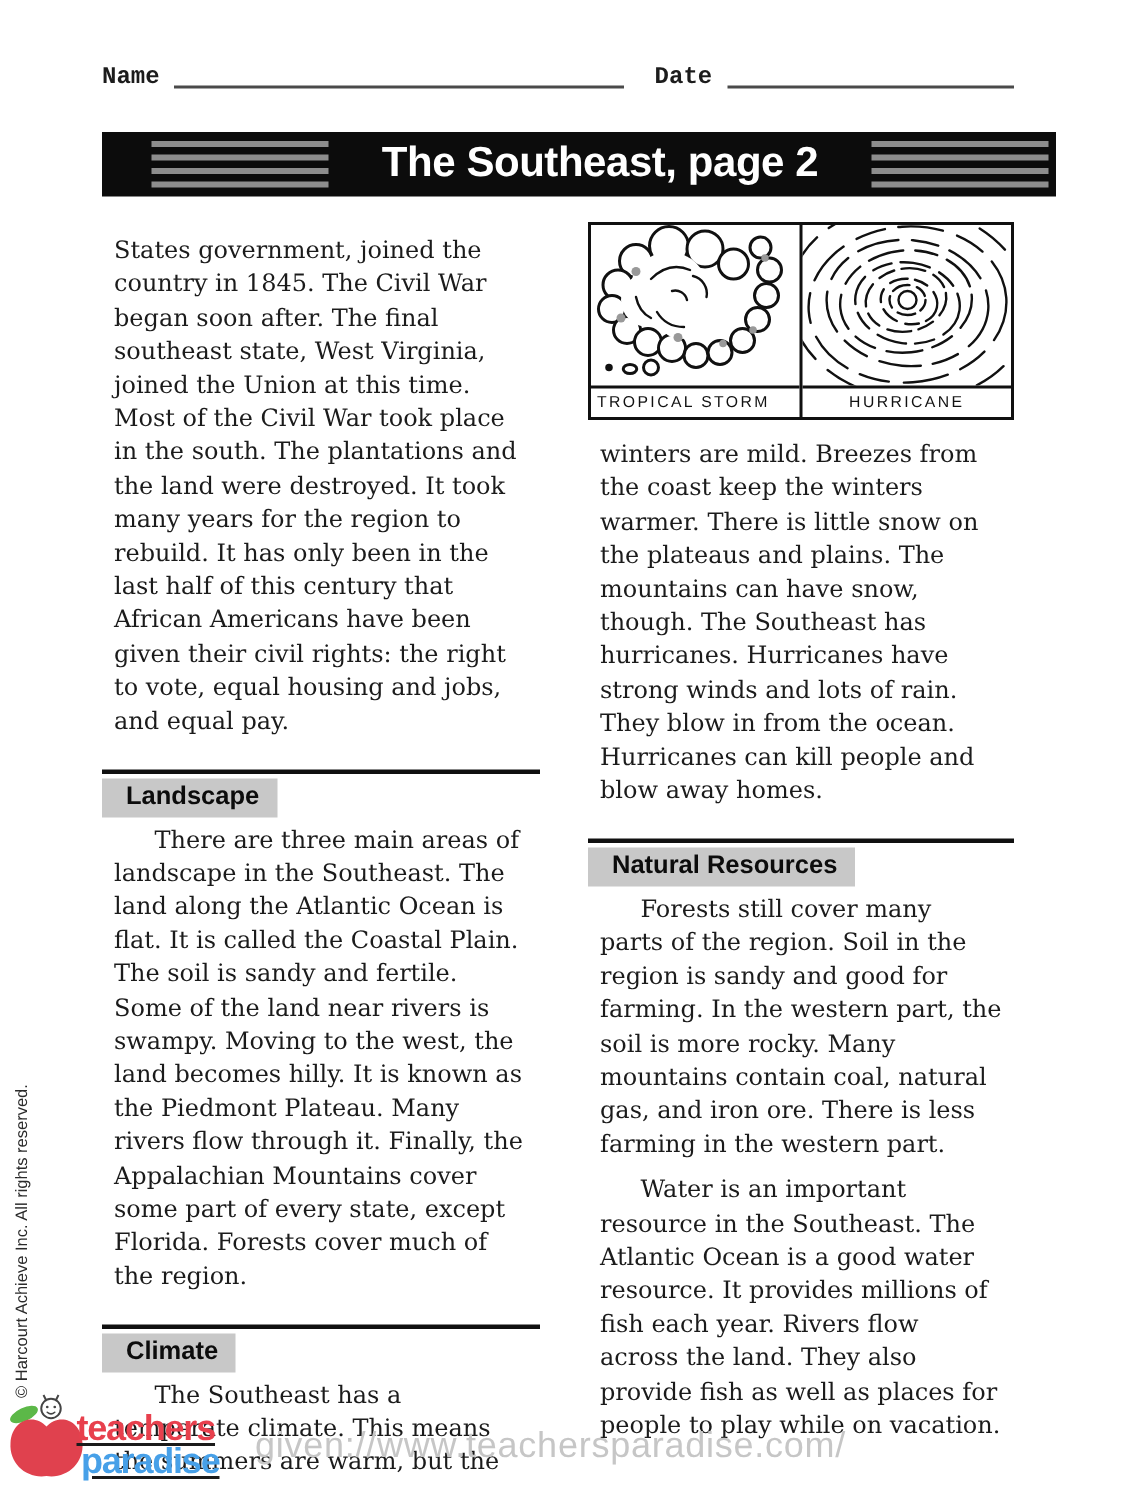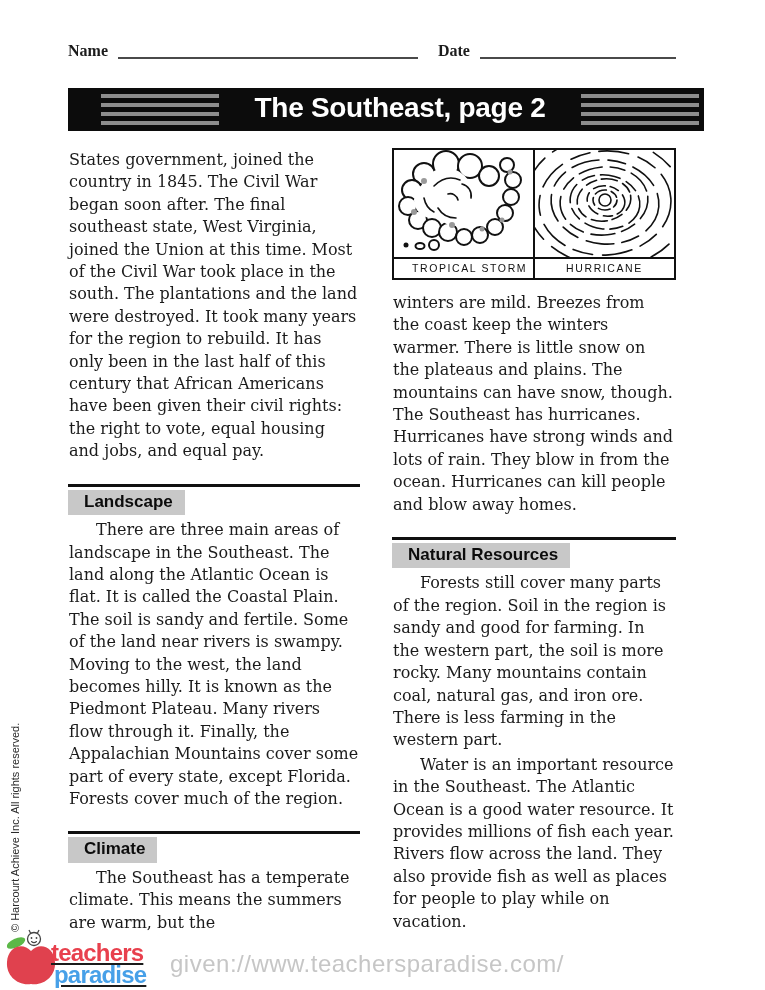--- a/index.html
+++ b/index.html
@@ -5,21 +5,21 @@
   html,body { margin:0; padding:0; }
   body {
     width:765px; height:990px; background:#ffffff; position:relative;
     overflow:hidden; font-family:"DejaVu Serif", serif; color:#1b1b1b;
   }
 
   
   .namedate-row {
     position:absolute; left:68px; top:42px; width:608px;
     display:flex; align-items:flex-end;
-    font-family:Liberation Serif, serif; font-weight:bold;
+    font-family:Liberation Mono, monospace; font-weight:bold;
     font-size:16px; color:#1c1c1c;
   }
   .fill-line { border-bottom:2px solid #4a4a4a; height:14px; margin-bottom:1px; }
   .name-line { width:300px; margin-left:10px; }
   .date-label { margin-left:20px; }
   .date-line { flex:1; margin-left:10px; }
 
   
   .banner {
     position:absolute; left:68px; top:88px; width:608px; height:43px;
@@ -35,42 +35,42 @@
     font-size:28px; letter-spacing:-0.3px; padding-bottom:3px; white-space:nowrap;
   }
 
   
   .content {
     position:absolute; left:68px; top:148px; width:608px;
     display:flex; gap:32px; font-size:16px; line-height:22.4px;
   }
   .col-left  { width:292px; flex:0 0 292px; }
   .col-right { width:284px; flex:0 0 284px; }
-  p { margin:1px; }
+  p { margin:8px; }
   .indent { text-indent:27px; }
 
   .section { border-top:3px solid #101010; margin-top:21px; }
   .sec-heading {
     display:inline-block; background:#c8c8c8; color:#0c0c0c;
     font-family:"Liberation Sans", sans-serif; font-weight:bold;
     font-size:17px; padding:1px 12px 2px 16px; margin:3px 0 2px 0;
   }
   .section p { margin-top:2px; }
 
   
   .figure { border:2.5px solid #101010; display:flex; margin-bottom:12px; background:#fff; }
   .panel { flex:1 1 50%; min-width:0; }
   .panel-left { border-right:2.5px solid #101010; }
   .panel svg { display:block; width:100%; height:107px; }
   .caption {
     border-top:2px solid #101010; height:19px; display:flex; align-items:center;
     font-family:"Liberation Sans", sans-serif; font-size:10.5px;
     letter-spacing:1.6px; color:#111; white-space:nowrap; overflow:hidden;
   }
-  .caption-left   { padding-left:18px; }
+  .caption-left   { padding-left:4px; }
   .caption-center { justify-content:center; }
 
   
   .copyright {
     position:absolute; left:9px; top:932px;
     transform:rotate(-90deg); transform-origin:0 0;
     font-family:"Liberation Sans", sans-serif; font-size:11px;
     color:#2a2a2a; white-space:nowrap;
   }
 

